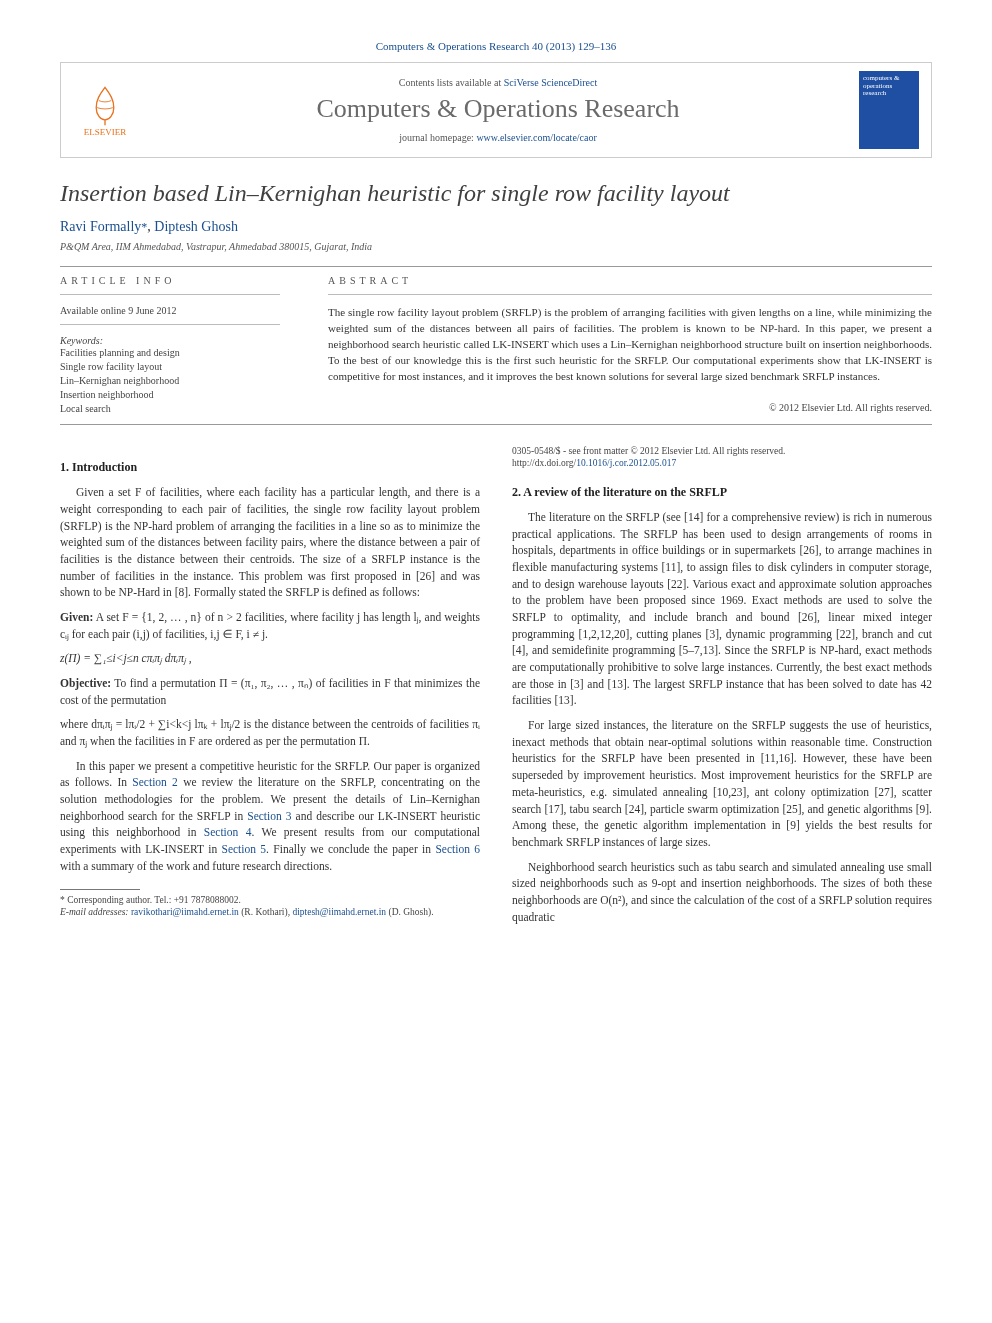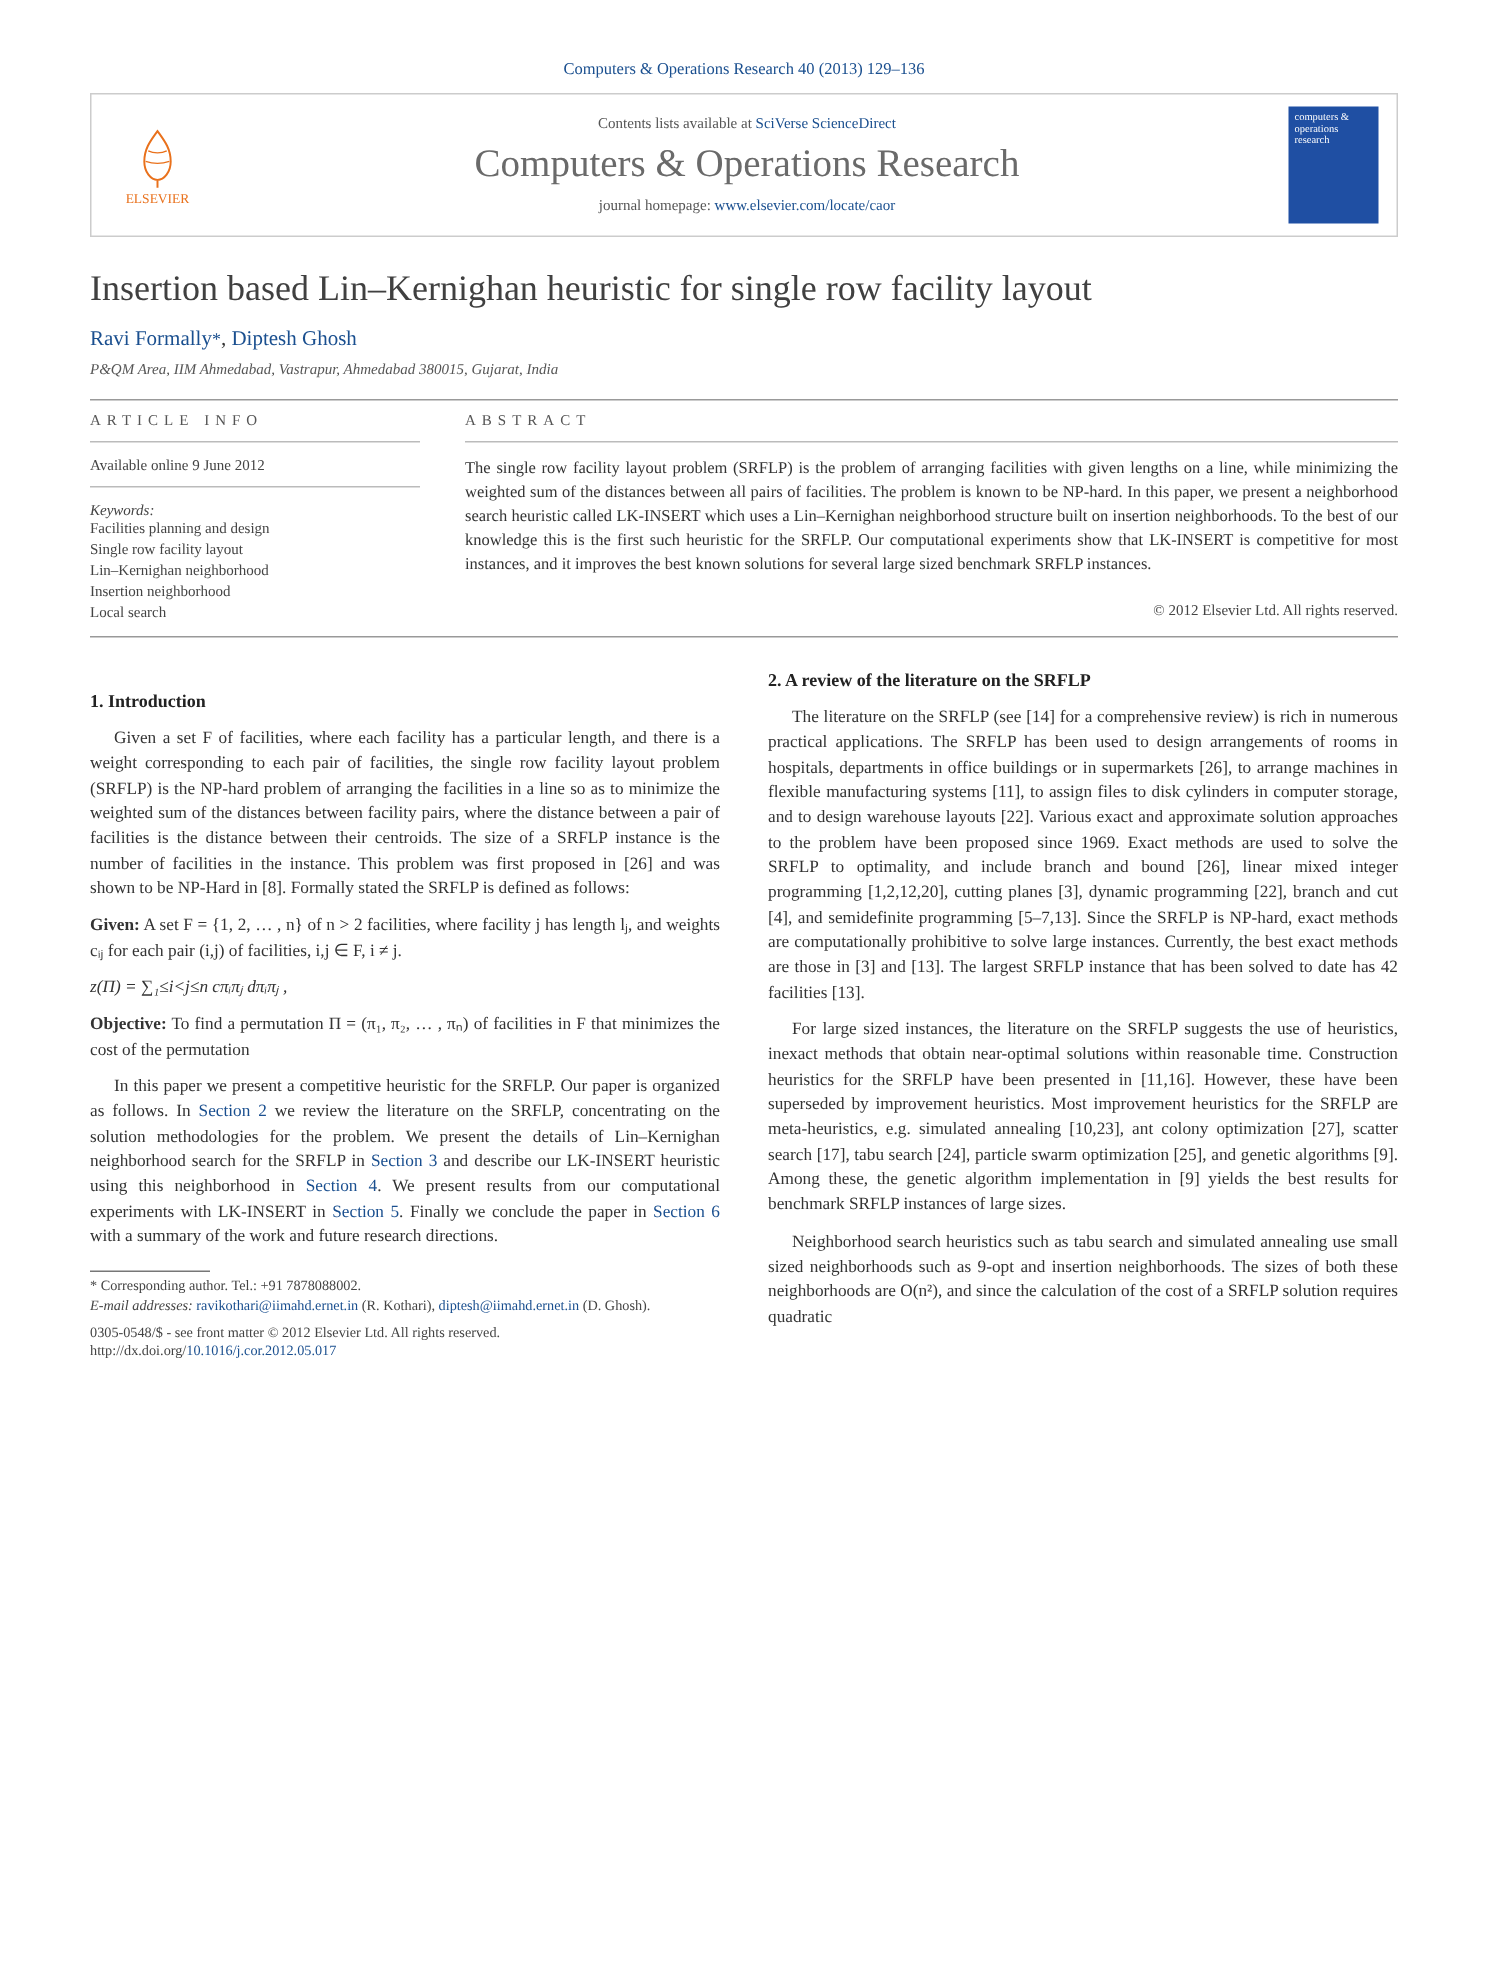--- a/index.html
+++ b/index.html
@@ -39,27 +39,27 @@
   .cal-center .jname { font-size: 26px; font-family: Georgia, serif; color: #6a6a6a; margin: 2px 0 8px; }
   .cal-center .home { font-size: 10px; color: #555; }
   .cal-center .home a { color: #1a4f8f; text-decoration: none; }
   .cal-center .avail a { color: #1a4f8f; text-decoration: none; }
   .cal-cover {
     width: 60px; height: 78px; background: #1f4fa3;
     color: #fff; font-size: 7px; padding: 4px; box-sizing: border-box;
     line-height: 1.1;
   }
   .title {
-    font-size: 24px; color: #404040; margin: 20px 0 12px; font-weight: normal;
+    font-size: 24px; color: #404040; margin: 20px 0 12px; font-weight: normal; font-style: italic;
   }
   .authors { font-size: 14px; color: #333; margin-bottom: 6px; }
   .authors a { color: #1a4f8f; text-decoration: none; }
   .affil { font-size: 10px; font-style: italic; color: #555; margin-bottom: 14px; }
   .hr { border: none; border-top: 1px solid #999; margin: 8px 0; }
-  .meta-row { display: flex; gap: 30px; margin-top: 4px; }
+  .meta-row { display: flex; gap: 48px; margin-top: 4px; }
   .meta-left { width: 220px; }
   .meta-right { flex: 1; }
   .section-h {
     letter-spacing: 4px; font-size: 10px; color: #555; text-transform: uppercase;
     margin-bottom: 8px;
   }
   .history { font-size: 10px; color: #444; margin-bottom: 8px; }
   .kw-h { font-size: 10px; font-style: italic; color: #444; margin-top: 6px; }
   .kw { font-size: 10px; color: #444; line-height: 1.4; }
   .abstract { font-size: 11px; color: #333; line-height: 1.45; text-align: justify; }
@@ -145,20 +145,21 @@
 <hr class="hr">
 
 <div class="body-cols">
 
   <h2>1.  Introduction</h2>
   <p>Given a set F of facilities, where each facility has a particular length, and there is a weight corresponding to each pair of facilities, the single row facility layout problem (SRFLP) is the NP-hard problem of arranging the facilities in a line so as to minimize the weighted sum of the distances between facility pairs, where the distance between a pair of facilities is the distance between their centroids. The size of a SRFLP instance is the number of facilities in the instance. This problem was first proposed in [26] and was shown to be NP-Hard in [8]. Formally stated the SRFLP is defined as follows:</p>
 
   <p class="noind given"><b>Given:</b><span> A set F = {1, 2, … , n} of n &gt; 2 facilities, where facility j has length lⱼ, and weights cᵢⱼ for each pair (i,j) of facilities, i,j ∈ F, i ≠ j.</span></p>
   <p class="noind formula">z(Π) = ∑₁≤i&lt;j≤n cπᵢπⱼ dπᵢπⱼ ,</p>
   <p class="noind given"><b>Objective:</b><span> To find a permutation Π = (π₁, π₂, … , πₙ) of facilities in F that minimizes the cost of the permutation</span></p>
+  <p class="noind given">where dπᵢπⱼ = lπᵢ/2 + ∑i&lt;k&lt;j lπₖ + lπⱼ/2 is the distance between the centroids of facilities πᵢ and πⱼ when the facilities in F are ordered as per the permutation Π.</p>
 
   <p><span>In this paper we present a competitive heuristic for the SRFLP. Our paper is organized as follows. In </span><a>Section 2</a><span> we review the literature on the SRFLP, concentrating on the solution methodologies for the problem. We present the details of Lin–Kernighan neighborhood search for the SRFLP in </span><a>Section 3</a><span> and describe our LK-INSERT heuristic using this neighborhood in </span><a>Section 4</a><span>. We present results from our computational experiments with LK-INSERT in </span><a>Section 5</a><span>. Finally we conclude the paper in </span><a>Section 6</a><span> with a summary of the work and future research directions.</span></p>
 
   <hr class="footnote-rule">
   <div class="footnotes">
     <div>* Corresponding author. Tel.: +91 7878088002.</div>
     <div>
       <i>E-mail addresses: </i><a>ravikothari@iimahd.ernet.in</a><span> (R. Kothari), </span><a>diptesh@iimahd.ernet.in</a><span> (D. Ghosh).</span>
     </div>
     <div style="margin-top:6px">0305-0548/$ - see front matter © 2012 Elsevier Ltd. All rights reserved.</div>

